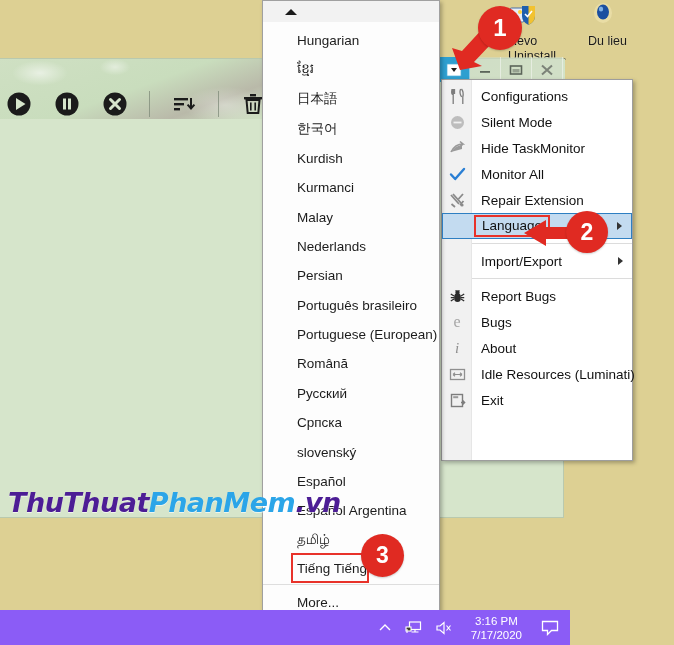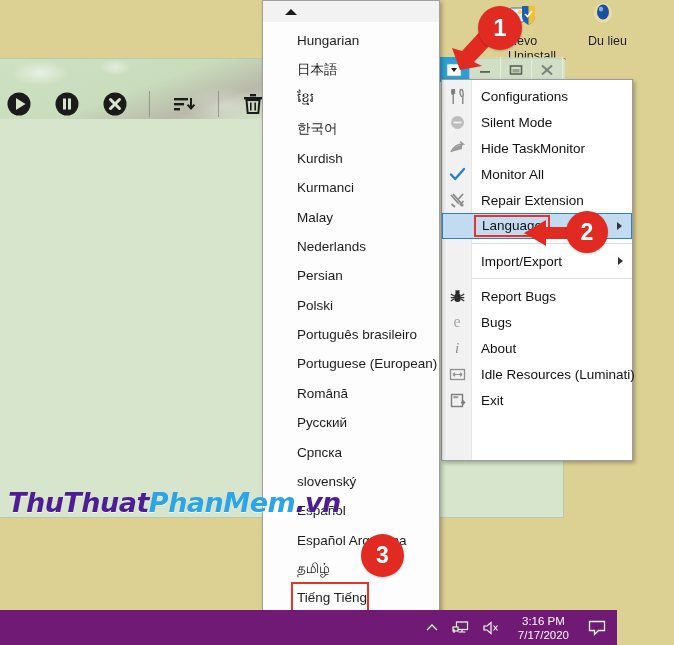--- a/index.html
+++ b/index.html
@@ -180,22 +180,22 @@
     z-index: 30;
     text-shadow: 0 1px 0 rgba(255,255,255,.6);
   }
   #watermark .red { color: #4c1d95; }
   #watermark .blue { color: #2ba5e8; }
   #watermark .dark { color: #4c1d95; margin-top: 27px; }
 
   
   #taskbar {
     position: absolute; left: 0; bottom: 0;
-    width: 617px; height: 35px;
-    background: #701a75;
+    width: 570px; height: 35px;
+    background: #8b5cf6;
     display: flex; align-items: center; justify-content: flex-end;
     color: #f0f0f0;
     z-index: 40;
   }
   #tray { display:flex; align-items:center; gap: 12px; padding-right: 10px; }
   #clock {
     text-align: center; font-size: 11.5px; line-height: 14px; color:#fff;
     padding: 0 6px;
   }
   .tray-ic { display:flex; align-items:center; justify-content:center; color:#fff; }
@@ -429,45 +429,42 @@
 
   <div id="language-menu" class="menu-panel">
     <div class="scroll-arrow">
       <span class="tri-up"></span>
     </div>
     <div id="lang-list">
       <div class="lang-item">
           <span>Hungarian</span>
         </div>
       <div class="lang-item">
+          <span>ខ្មែរ</span>
+        </div>
+      <div class="lang-item">
           <span>日本語</span>
         </div>
       <div class="lang-item">
-          <span>ខ្មែរ</span>
-        </div>
-      <div class="lang-item">
           <span>한국어</span>
         </div>
       <div class="lang-item">
           <span>Kurdish</span>
         </div>
       <div class="lang-item">
           <span>Kurmanci</span>
         </div>
       <div class="lang-item">
           <span>Malay</span>
         </div>
       <div class="lang-item">
           <span>Nederlands</span>
         </div>
       <div class="lang-item">
           <span>Persian</span>
-        </div>
-      <div class="lang-item">
-          <span>Polski</span>
         </div>
       <div class="lang-item">
           <span>Português brasileiro</span>
         </div>
       <div class="lang-item">
           <span>Portuguese (European)</span>
         </div>
       <div class="lang-item">
           <span>Română</span>
         </div>

